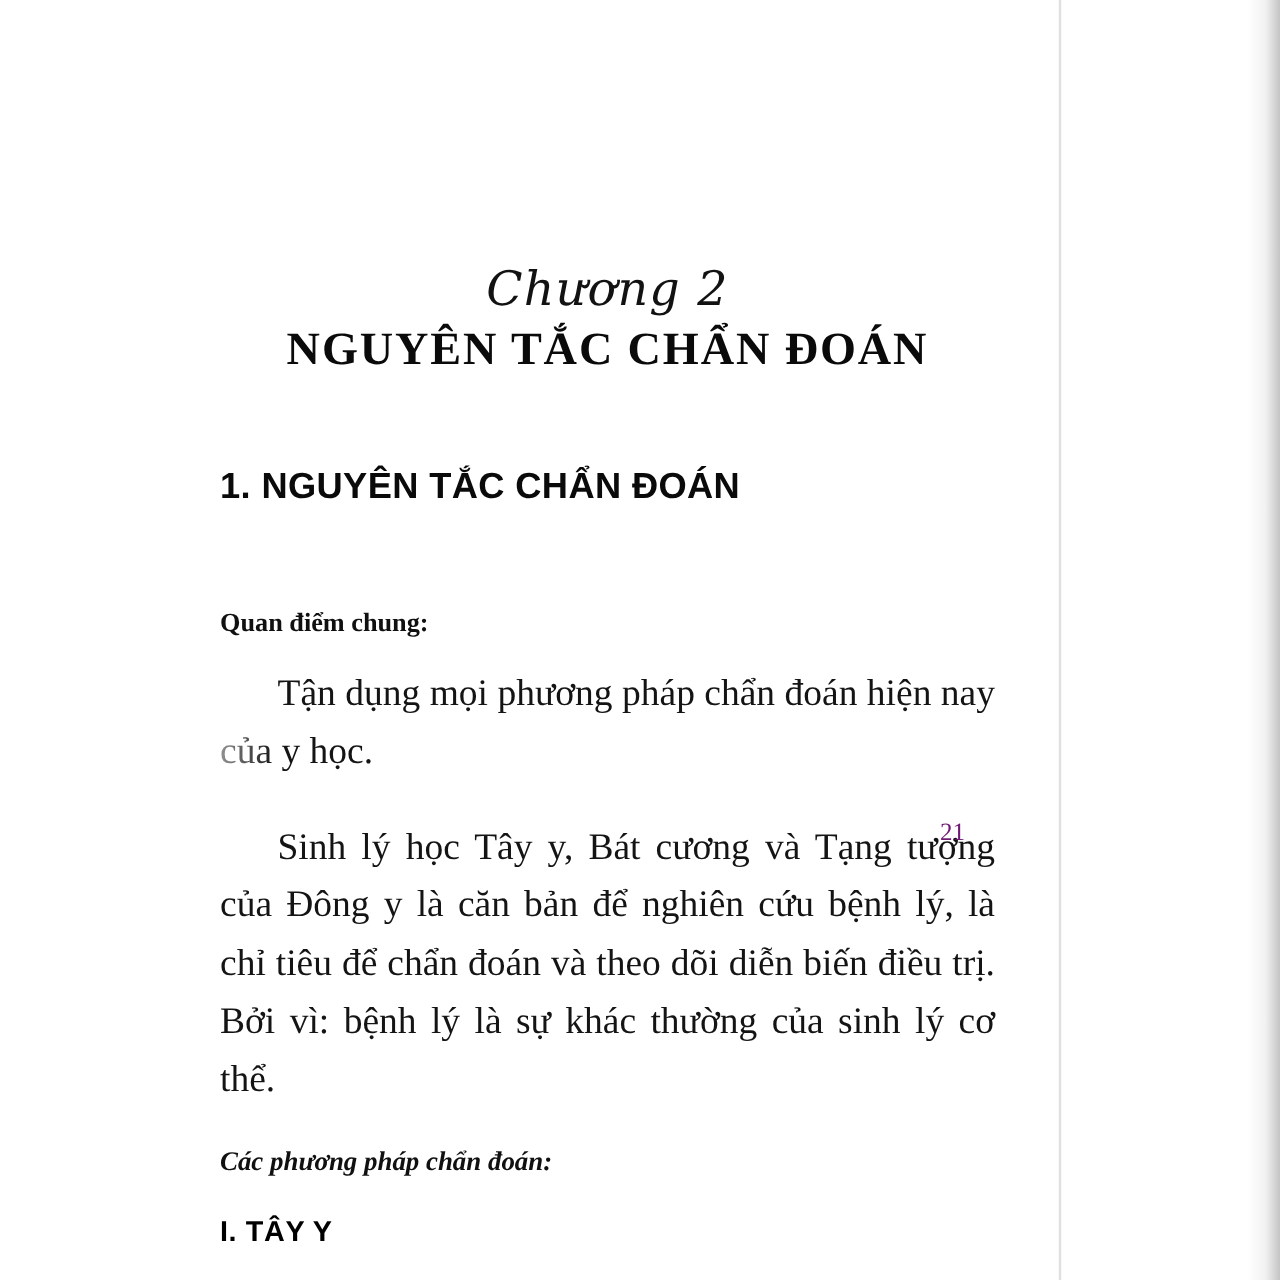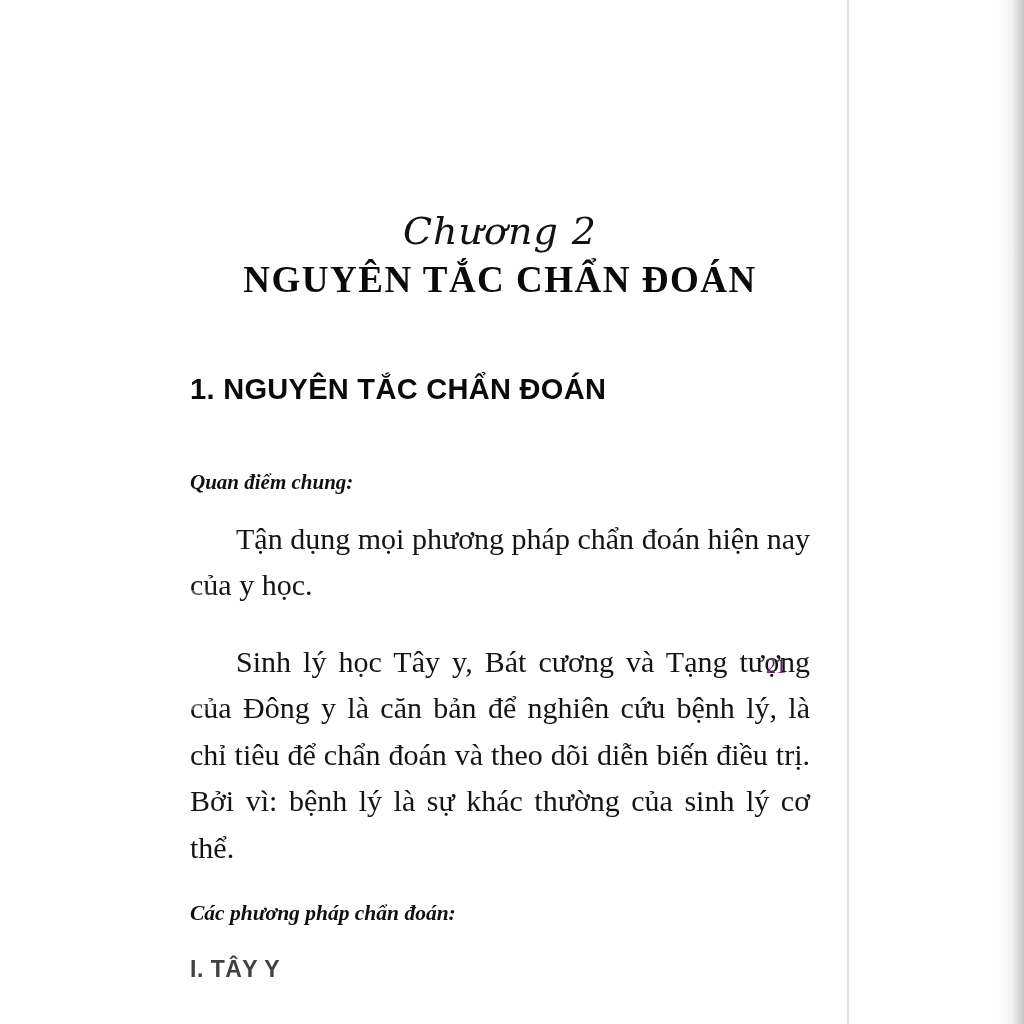--- a/index.html
+++ b/index.html
@@ -36,21 +36,21 @@
     position: absolute;
     top: 0;
     right: 175px;
     width: 2px;
     height: 1024px;
     background: rgba(0,0,0,0.12);
   }
 
   .content {
     position: absolute;
-    left: 190px;
+    left: 176px;
     top: 0;
     width: 620px;
     height: 736px;
   }
 
   .chapter-script {
     margin-top: 212px;
     text-align: center;
     font-family: "DejaVu Serif", "Liberation Serif", serif;
     font-style: italic;
@@ -74,24 +74,23 @@
     margin-top: 72px;
     text-align: left;
     font-family: "Liberation Sans", sans-serif;
     font-weight: bold;
     font-size: 29px;
     letter-spacing: 0.3px;
     color: #0a0a0a;
   }
 
   .lead-bold {
-    margin-top: 64px;
+    margin-top: 80px;
     font-family: "Liberation Serif", serif;
     font-weight: bold;
-    font-style: italic;
     font-size: 21px;
     color: #101010;
   }
 
   .para {
     margin-top: 20px;
     font-size: 30px;
     line-height: 1.55;
     text-align: justify;
     text-indent: 46px;
@@ -111,21 +110,21 @@
     font-size: 21.5px;
     color: #101010;
   }
 
   .sub-heading {
     margin-top: 30px;
     font-family: "Liberation Sans", sans-serif;
     font-weight: bold;
     font-size: 23px;
     letter-spacing: 0.5px;
-    color: #404040;
+    color: #000000;
   }
 
   .page-number {
     position: absolute;
     right: 24px;
     bottom: 58px;
     font-family: "Liberation Serif", serif;
     font-size: 20px;
     color: #701a75;
   }

